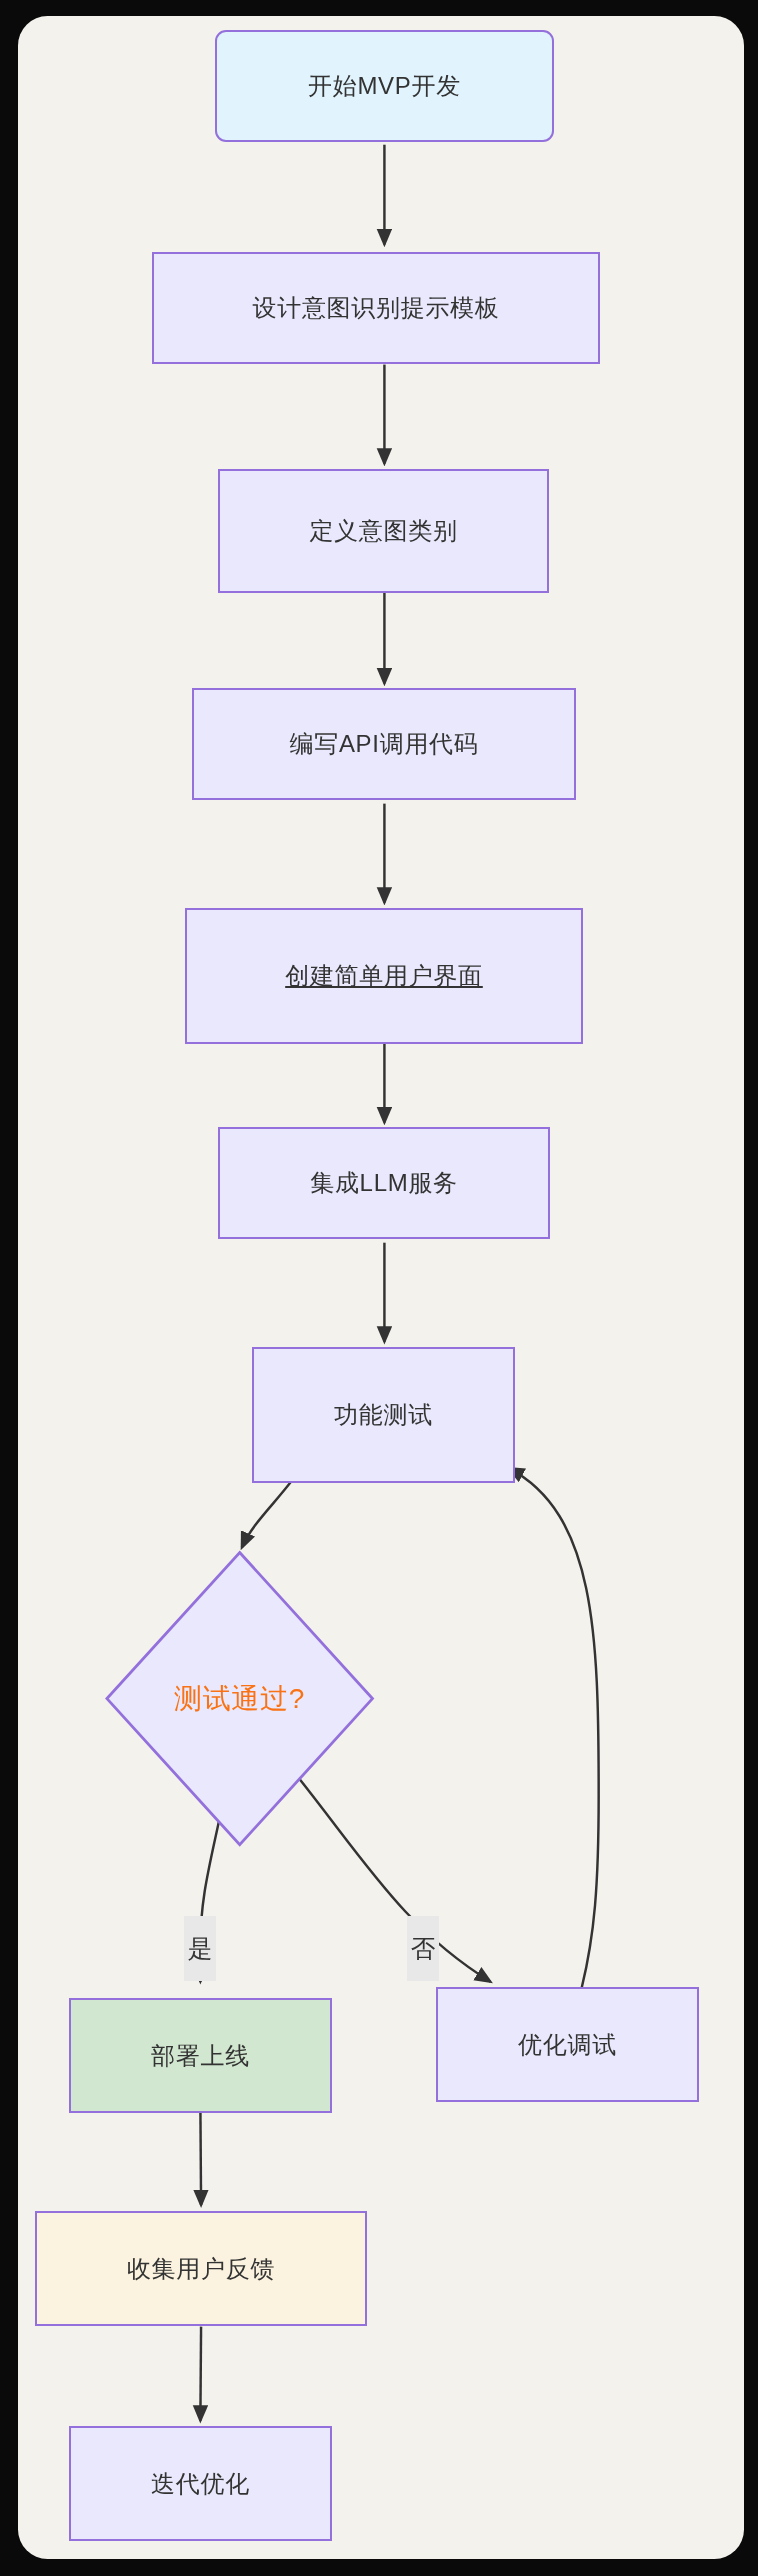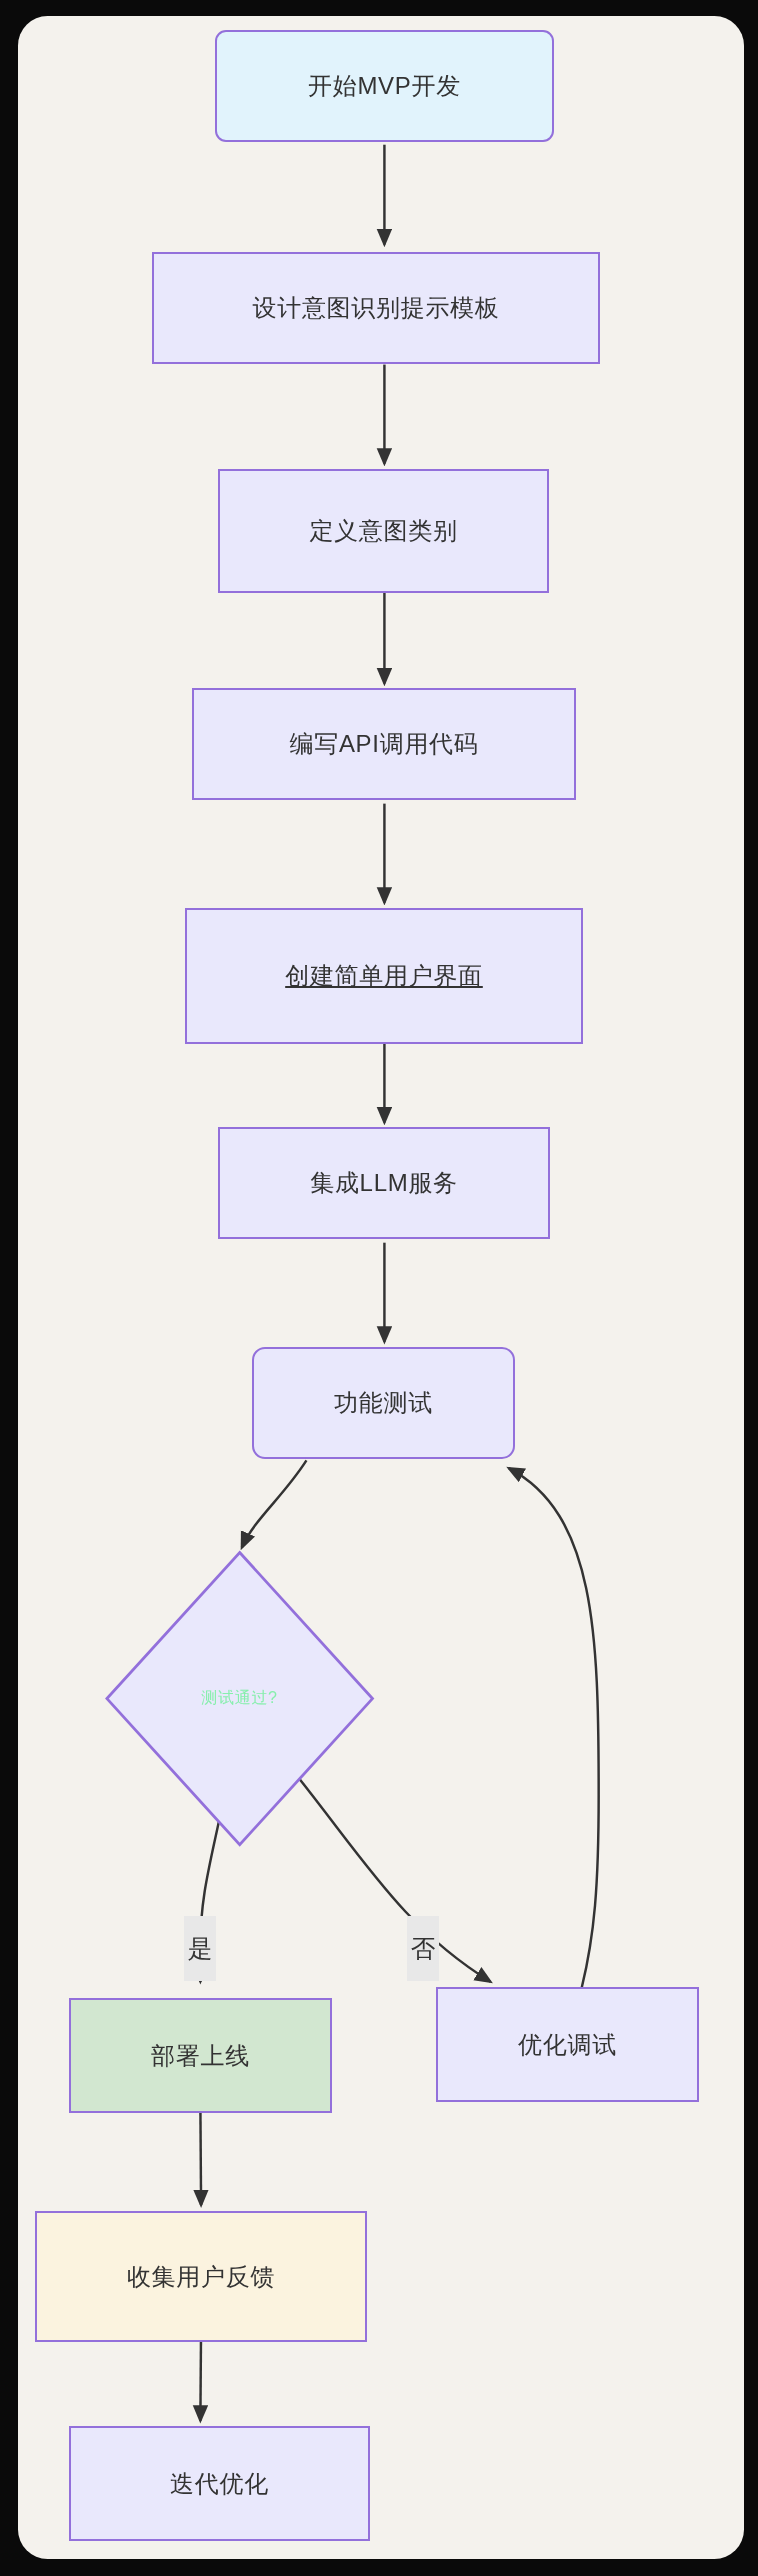--- a/index.html
+++ b/index.html
@@ -23,21 +23,21 @@
     position:absolute;box-sizing:border-box;
     border:2.8px solid #9370db;background:#e9e8fc;
     color:#333;font-size:24px;letter-spacing:0.7px;
     display:flex;align-items:center;justify-content:center;
     text-align:center;
   }
   .node.start{background:#e1f3fc;border-radius:11px;}
   .node.deploy{background:#d2e7d0;}
   .node.feedback{background:#fbf3df;}
   .diamond-label{
-    position:absolute;color:#86efac;font-size:16px;letter-spacing:0.7px;
+    position:absolute;color:#f97316;font-size:28px;letter-spacing:0.7px;
     display:flex;align-items:center;justify-content:center;text-align:center;
   }
   .edge-label{
     position:absolute;background:#e8e8e8;color:#333;
     font-size:24.6px;
     display:flex;align-items:center;justify-content:center;
   }
 </style>
 </head>
 <body>
@@ -72,28 +72,28 @@
 <div class="node" style="left:152px;top:252px;width:448px;height:112px;">设计意图识别提示模板</div>
 
 <div class="node" style="left:218px;top:469px;width:331px;height:124px;">定义意图类别</div>
 
 <div class="node" style="left:192px;top:688px;width:384px;height:112px;">编写API调用代码</div>
 
 <div class="node" style="left:185px;top:908px;width:398px;height:136px;text-decoration:underline;">创建简单用户界面</div>
 
 <div class="node" style="left:218px;top:1127px;width:332px;height:112px;">集成LLM服务</div>
 
-<div class="node" style="left:252px;top:1347px;width:263px;height:112px;border-radius:13px;">功能测试</div>
+<div class="node" style="left:252px;top:1347px;width:263px;height:136px;">功能测试</div>
 
 <div class="diamond-label" style="left:148px;top:1679px;width:183px;height:39px;">测试通过?</div>
 
 <div class="node deploy" style="left:69px;top:1987px;width:263px;height:115px;margin-top:11px;">部署上线</div>
 
 <div class="node" style="left:436px;top:1987px;width:263px;height:115px;">优化调试</div>
 
-<div class="node feedback" style="left:35px;top:2211px;width:332px;height:131px;">收集用户反馈</div>
+<div class="node feedback" style="left:35px;top:2211px;width:332px;height:115px;">收集用户反馈</div>
 
-<div class="node" style="left:69px;top:2426px;width:301px;height:115px;">迭代优化</div>
+<div class="node" style="left:69px;top:2426px;width:263px;height:115px;">迭代优化</div>
 
 <div class="edge-label" style="left:184px;top:1916px;width:32px;height:65px;">是</div>
 
 <div class="edge-label" style="left:407px;top:1916px;width:32px;height:65px;">否</div>
 
 
 </body></html>

